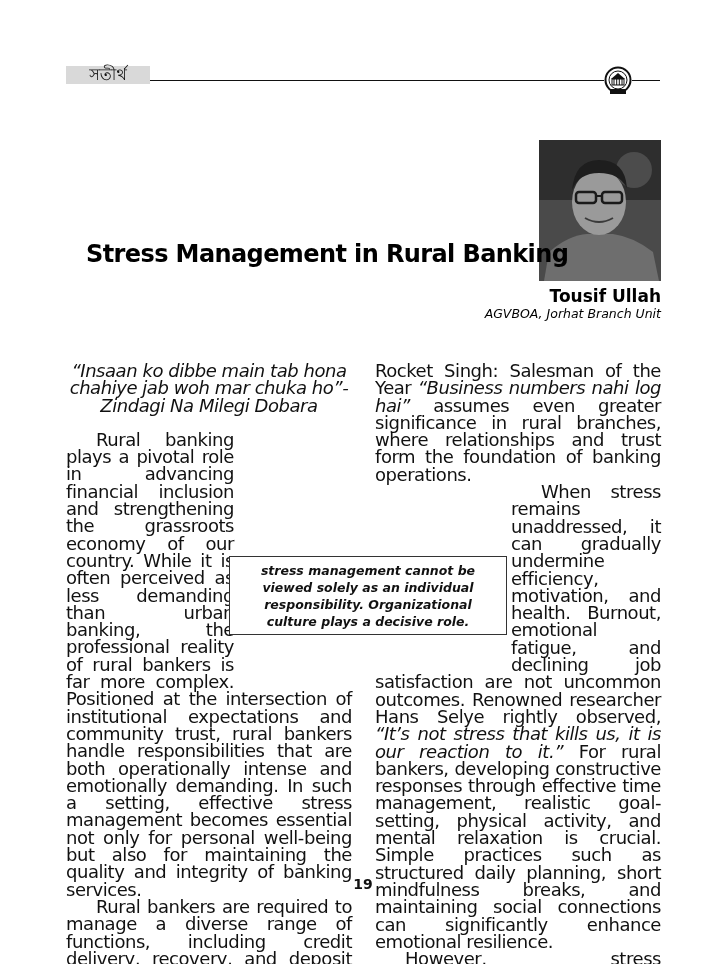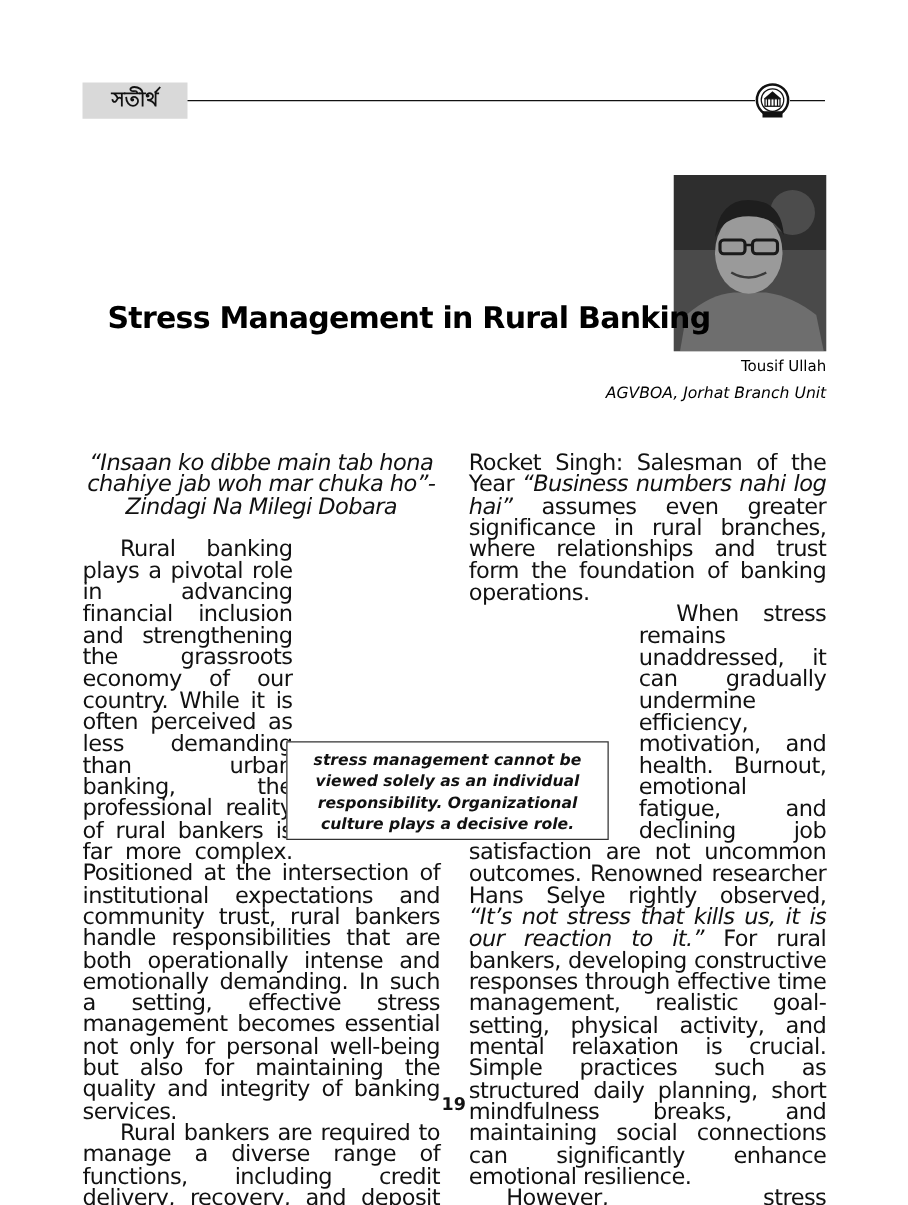--- a/index.html
+++ b/index.html
@@ -1,33 +1,33 @@
 <!DOCTYPE html>
 <html><head>
 <meta charset="utf-8">
 <style>
   html, body { margin: 0; padding: 0; background: #ffffff; }
   body { width: 726px; height: 964px; position: relative; overflow: hidden; font-family: "DejaVu Sans", sans-serif; color: #111; }
-  .header-label { position: absolute; left: 66px; top: 66px; width: 84px; height: 29px; background: #d9d9d9; display: flex; align-items: center; justify-content: center; font-size: 16px; font-weight: bold; color: #111; }
+  .header-label { position: absolute; left: 66px; top: 66px; width: 84px; height: 18px; background: #d9d9d9; display: flex; align-items: center; justify-content: center; font-size: 16px; font-weight: normal; color: #111; }
   .header-rule { position: absolute; left: 150px; top: 80px; width: 510px; height: 1px; background: #111; }
   .header-logo { position: absolute; left: 604px; top: 66px; width: 28px; height: 30px; background: #fff; }
   .photo { position: absolute; left: 539px; top: 140px; width: 122px; height: 141px; background: #3b3b3b; overflow: hidden; }
   .title { position: absolute; left: 86px; top: 240px; font-family: "DejaVu Sans", sans-serif; font-weight: bold; font-size: 24px; letter-spacing: -0.6px; white-space: nowrap; color: #000; text-align: center; }
-  .author-name { position: absolute; right: 65px; top: 286px; font-weight: normal; font-size: 12px; color: #000; text-align: right; }
+  .author-name { position: absolute; right: 65px; top: 286px; font-weight: bold; font-size: 17px; color: #000; text-align: right; }
   .author-unit { position: absolute; right: 65px; top: 306px; font-style: italic; font-size: 12.5px; text-align: left; color: #000; }
   .col { position: absolute; top: 362px; width: 286px; font-size: 18px; line-height: 17.3px; text-align: justify; font-family: "DejaVu Sans", sans-serif; letter-spacing: -0.45px; }
   .col-left { left: 66px; }
   .col-right { left: 375px; }
   .epigraph { font-style: italic; text-align: center; margin: 0 0 17px 0; }
   .para { margin: 0; text-indent: 30px; }
   .para.noindent { text-indent: 0; }
   .it { font-style: italic; }
   .float-gap-left { float: right; width: 118px; height: 86px; }
   .float-gap-right { float: left; width: 136px; height: 86px; }
-  .pullquote { position: absolute; left: 229px; top: 556px; width: 258px; height: 79px; border: 1px solid #333; background: #fff; display: flex; align-items: center; justify-content: center; text-align: center; font-style: italic; font-weight: bold; font-size: 12.5px; line-height: 17px; padding: 0 8px; box-sizing: border-box; margin-top: 37px; }
+  .pullquote { position: absolute; left: 229px; top: 556px; width: 278px; height: 79px; border: 1px solid #333; background: #fff; display: flex; align-items: center; justify-content: center; text-align: center; font-style: italic; font-weight: bold; font-size: 12.5px; line-height: 17px; padding: 0 8px; box-sizing: border-box; }
   .page-num { position: absolute; left: 0; width: 726px; top: 876px; text-align: center; font-size: 14px; font-weight: bold; }
 </style>
 </head>
 <body>
 
 <div class="header-label">
   <span>সতীৰ্থ</span>
 </div>
 <div class="header-rule"></div>
 <div class="header-logo">

